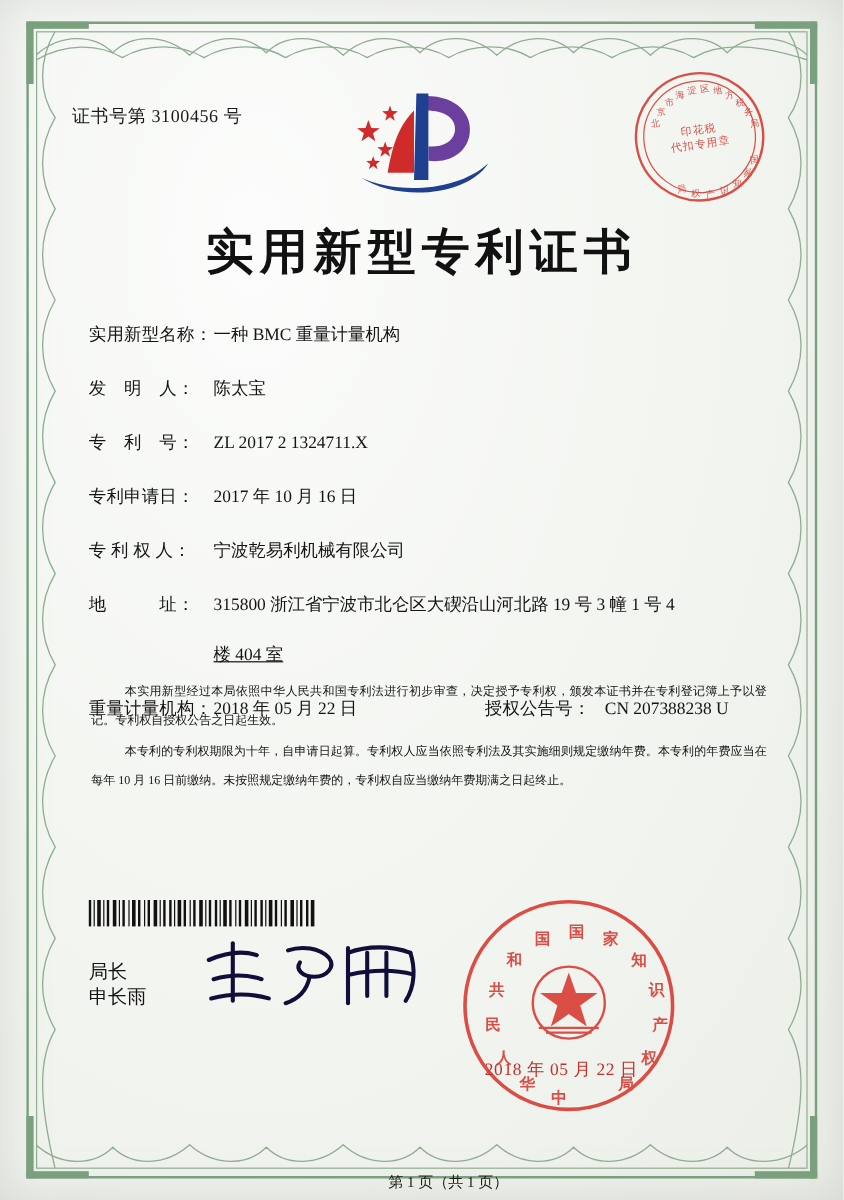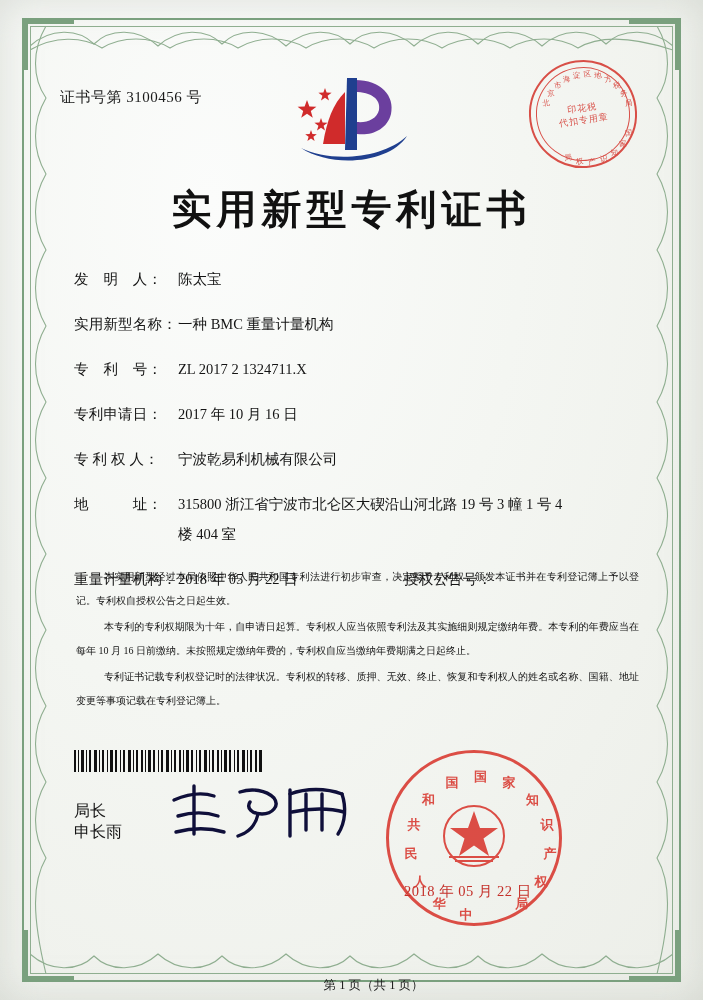--- a/index.html
+++ b/index.html
@@ -196,21 +196,22 @@
   .field-label {
     width: 104px;
     flex: 0 0 104px;
     letter-spacing: 0.2px;
   }
   .field-value {
     flex: 1;
   }
   .field-value .line2 {
     display: block;
-    margin-top: 8px;
+    margin-top: 20px;
+    text-decoration: underline;
   }
 
   .field-row.two-col {
     margin-bottom: 16px;
   }
   .col-left { display: flex; flex: 0 0 330px; }
   .col-right { display: flex; flex: 1; }
   .col-right .field-label { width: 100px; flex: 0 0 100px; }
 
   
@@ -414,27 +415,27 @@
           <polygon points="34,56 35.4,60 39.8,60.2 36.4,62.8 37.6,67 34,64.4 30.4,67 31.6,62.8 28.2,60.2 32.6,60"></polygon>
         </g>
       </svg>
     </div>
 
     <div class="main-title">实用新型专利证书</div>
 
     <div class="fields">
 
       <div class="field-row">
+        <div class="field-label">实用新型名称：</div>
+        <div class="field-value">一种 BMC 重量计量机构</div>
+      </div>
+
+      <div class="field-row">
         <div class="field-label">发　明　人：</div>
         <div class="field-value">陈太宝</div>
-      </div>
-
-      <div class="field-row">
-        <div class="field-label">实用新型名称：</div>
-        <div class="field-value">一种 BMC 重量计量机构</div>
       </div>
 
       <div class="field-row">
         <div class="field-label">专　利　号：</div>
         <div class="field-value">ZL 2017 2 1324711.X</div>
       </div>
 
       <div class="field-row">
         <div class="field-label">专利申请日：</div>
         <div class="field-value">2017 年 10 月 16 日</div>
@@ -453,29 +454,29 @@
         </div>
       </div>
 
       <div class="field-row two-col">
         <div class="col-left">
           <div class="field-label">重量计量机构：</div>
           <div class="field-value">2018 年 05 月 22 日</div>
         </div>
         <div class="col-right">
           <div class="field-label">授权公告号：</div>
+          <div class="field-value">CN 207388238 U</div>
         </div>
       </div>
 
     </div>
 
     <div class="body-text">
       <p>本实用新型经过本局依照中华人民共和国专利法进行初步审查，决定授予专利权，颁发本证书并在专利登记簿上予以登记。专利权自授权公告之日起生效。</p>
       <p>本专利的专利权期限为十年，自申请日起算。专利权人应当依照专利法及其实施细则规定缴纳年费。本专利的年费应当在每年 10 月 16 日前缴纳。未按照规定缴纳年费的，专利权自应当缴纳年费期满之日起终止。</p>
-      <p>专利证书记载专利权登记时的法律状况。专利权的转移、质押、无效、终止、恢复和专利权人的姓名或名称、国籍、地址变更等事项记载在专利登记簿上。</p>
     </div>
 
     <div class="barcode">
       <span style="left:0px;width:2px"></span>
         <span style="left:4px;width:1px"></span>
       <span style="left:7px;width:3px"></span>
         <span style="left:12px;width:1px"></span>
       <span style="left:15px;width:2px"></span>
         <span style="left:20px;width:3px"></span>
       <span style="left:25px;width:1px"></span>

